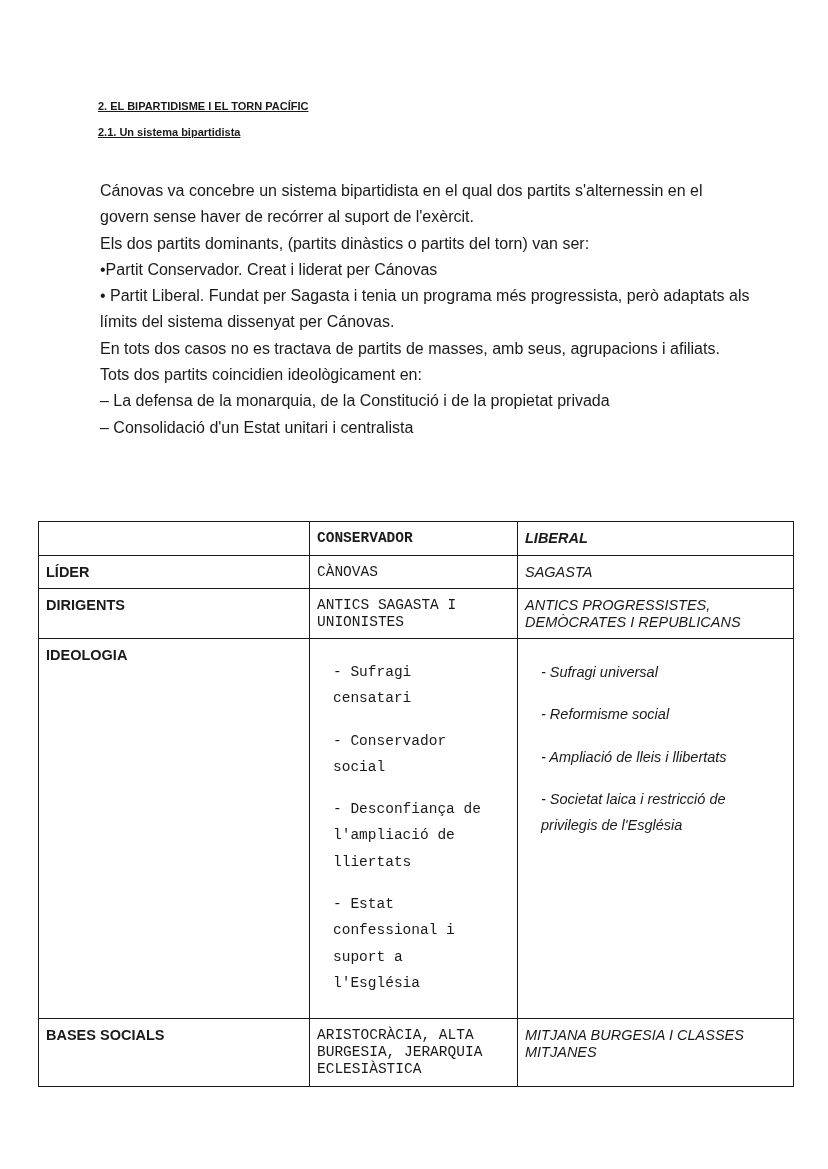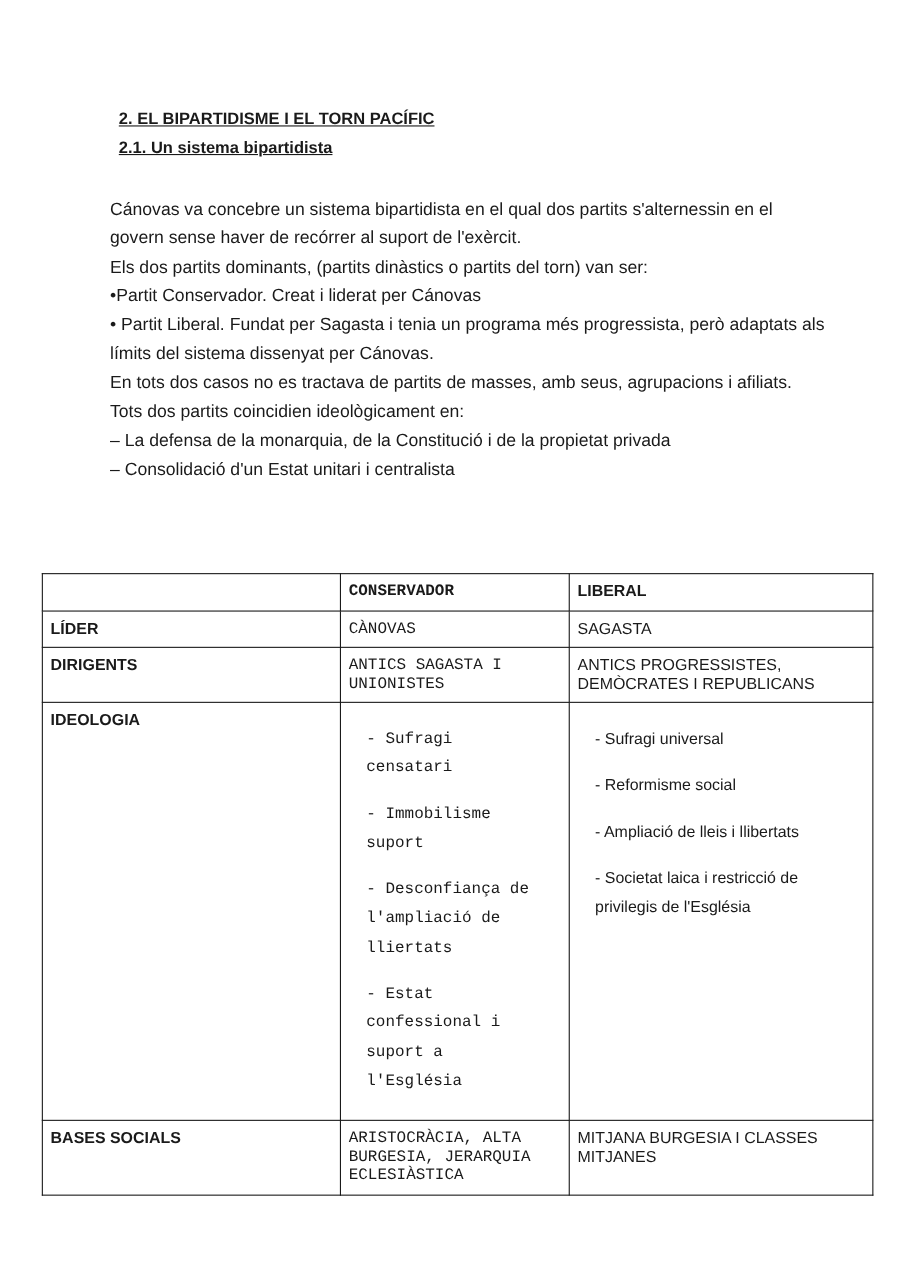--- a/index.html
+++ b/index.html
@@ -1,42 +1,42 @@
 <!DOCTYPE html>
 <html><head>
 <meta charset="utf-8">
 <style>
   html, body { margin: 0; padding: 0; background: #ffffff; }
   body {
     width: 828px; height: 1169px; position: relative; overflow: hidden;
     font-family: "Liberation Sans", sans-serif; color: #1a1a1a;
   }
   .heading {
-    position: absolute; left: 108px; font-size: 15px; font-weight: bold;
+    position: absolute; left: 98px; font-size: 11px; font-weight: bold;
     text-decoration: underline; margin: 0; white-space: nowrap;
   }
   #h1 { top: 100px; }
   #h2 { top: 126px; }
   .body-text {
     position: absolute; left: 100px; top: 178px; width: 660px;
     font-size: 16px; line-height: 26.3px; margin: 0;
   }
   .body-text p { margin: 0; white-space: nowrap; }
   table {
     position: absolute; left: 38px; top: 521px;
     width: 756px; border-collapse: collapse;
     font-size: 14.5px;
   }
   td {
     border: 1.5px solid #1a1a1a; vertical-align: top;
     padding: 8px 7px 6px 7px; line-height: 17px;
   }
   td.c0 { width: 256px; }
   td.c1 { width: 193px; font-family: Liberation Mono, monospace; }
-  td.c2 { width: 261px; }
+  td.c2 { width: 261px; font-style: italic; }
   .b { font-weight: bold; }
   tr.r-header td { height: 19px; }
   tr.r-lider td { height: 18px; }
   tr.r-dirig td { height: 35px; }
   tr.r-ideo td { height: 176px; }
   tr.r-bases td { height: 53px; }
   .ideo-list { margin: 0; padding: 0; list-style: none; line-height: 26.3px; margin-top: -4px; }
   .ideo-list li { margin: 16px; }
 </style>
 </head>
@@ -73,21 +73,21 @@
   <tr class="r-dirig">
     <td class="c0 b">DIRIGENTS</td>
     <td class="c1">ANTICS SAGASTA I UNIONISTES</td>
     <td class="c2">ANTICS PROGRESSISTES, DEMÒCRATES I REPUBLICANS</td>
   </tr>
   <tr class="r-ideo">
     <td class="c0 b">IDEOLOGIA</td>
     <td class="c1">
       <ul class="ideo-list">
         <li>- Sufragi censatari</li>
-        <li>- Immobilisme suport</li>
+        <li>- Conservador social</li>
         <li>- Desconfiança de l'ampliació de lliertats</li>
         <li>- Estat confessional i suport a l'Església</li>
       </ul>
     </td>
     <td class="c2">
       <ul class="ideo-list">
         <li>- Sufragi universal</li>
         <li>- Reformisme social</li>
         <li>- Ampliació de lleis i llibertats</li>
         <li>- Societat laica i restricció de privilegis de l'Església</li>

